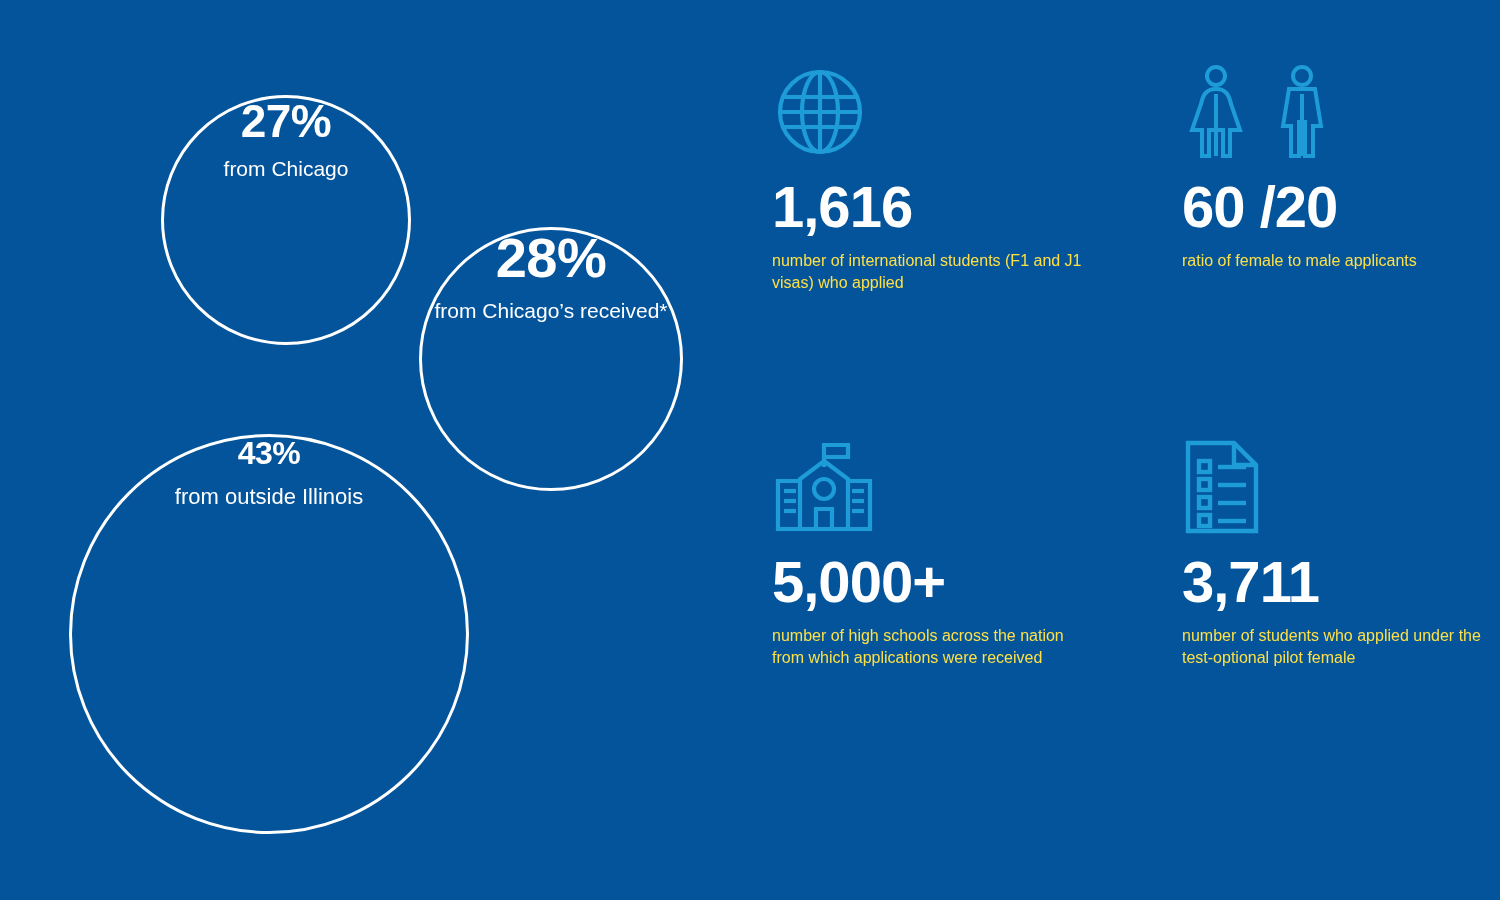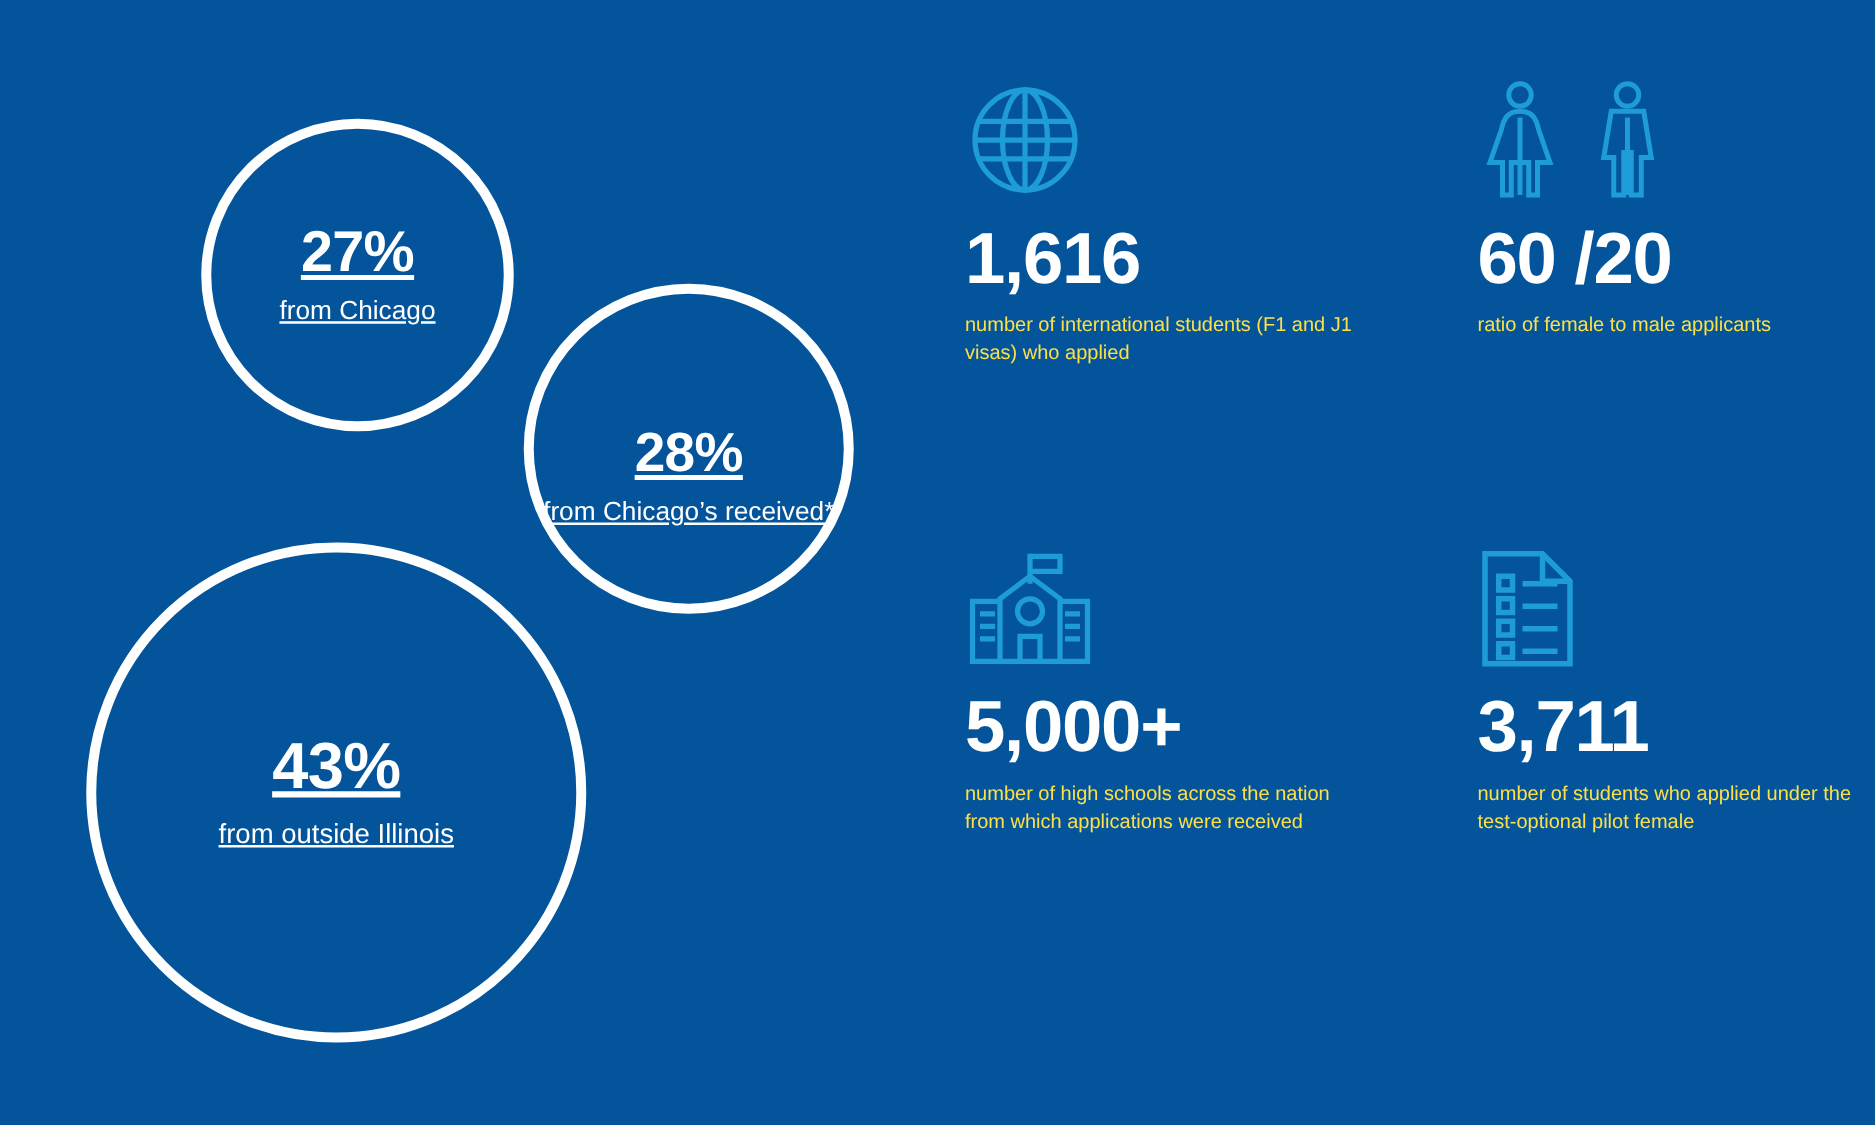--- a/index.html
+++ b/index.html
@@ -14,41 +14,40 @@
     color:#ffffff;
     position:relative;
   }
   #stage { position:relative; width:1500px; height:900px; }
 
   
   .circles { position:absolute; left:0; top:0; width:740px; height:900px; }
   .stat-circle {
     position:absolute;
     border-radius:50%;
-    border:8px solid #ffffff;
+    border:3px solid #ffffff;
     display:flex;
     flex-direction:column;
     align-items:center;
-    justify-content:center;
+    justify-content:flex-start;
     text-align:center;
-    text-decoration:underline;
   }
   .circle-27 { left:161px;  top:95px;  width:250px; height:250px; }
   .circle-28 { left:419px;  top:227px; width:264px; height:264px; }
   .circle-43 { left:69px;   top:434px; width:400px; height:400px; }
 
   .circle-value {
     font-weight:bold;
     letter-spacing:-0.5px;
     line-height:1;
     color:#ffffff;
   }
   .circle-27 .circle-value { font-size:46px; margin-bottom:12px; }
-  .circle-28 .circle-value { font-size:44px; margin-bottom:12px;margin-top:47px; }
-  .circle-43 .circle-value { font-size:52px; margin-bottom:14px; }
+  .circle-28 .circle-value { font-size:56px; margin-bottom:12px; }
+  .circle-43 .circle-value { font-size:32px; margin-bottom:14px; }
 
   .circle-label {
     font-size:21px;
     line-height:1.25;
     font-weight:normal;
     color:#ffffff;
   }
   .circle-43 .circle-label { font-size:22px; }
 
   

